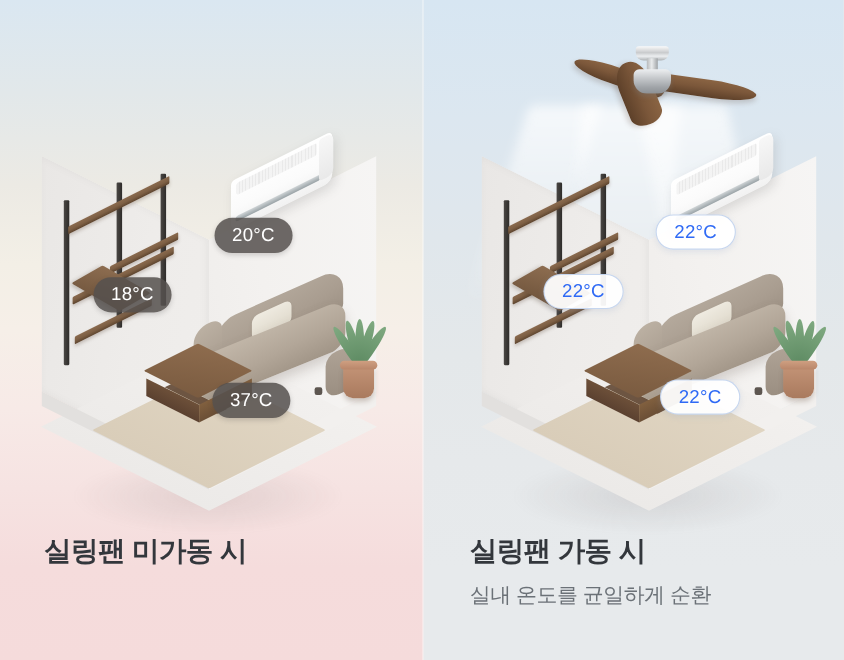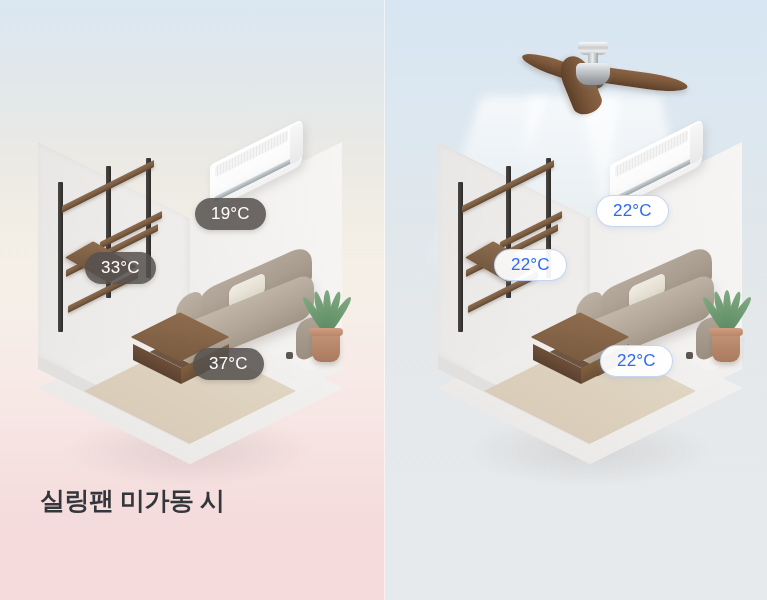--- a/index.html
+++ b/index.html
@@ -331,22 +331,22 @@
           <div class="leaf" style="transform:rotate(-16deg);"></div>
           <div class="leaf" style="transform:rotate(0deg);"></div>
           <div class="leaf" style="transform:rotate(17deg);"></div>
           <div class="leaf" style="transform:rotate(34deg);"></div>
           <div class="pot"></div>
           <div class="pot-rim"></div>
         </div>
       </div>
     </div>
 
-    <div class="badge dark" style="left:195px; top:198px;">19°C</div>
-    <div class="badge dark" style="left:85px;  top:252px;">33°C</div>
+    <div class="badge dark" style="left:195px; top:198px;">20°C</div>
+    <div class="badge dark" style="left:85px;  top:252px;">18°C</div>
     <div class="badge dark" style="left:193px; top:348px;">37°C</div>
 
     <div class="caption l">
       <div class="cap-title">실링팬 미가동 시</div>
     </div>
   </div>
 
   <div class="panel right">
 
     <div class="cone c1" style="left:67px;  top:96px;"></div>
@@ -419,17 +419,19 @@
           <div class="pot-rim"></div>
         </div>
       </div>
     </div>
 
     <div class="badge lite" style="left:211px; top:195px;">22°C</div>
     <div class="badge lite" style="left:109px; top:249px;">22°C</div>
     <div class="badge lite" style="left:215px; top:345px;">22°C</div>
 
     <div class="caption r" style="left:0; width:382px;">
+      <div class="cap-title" style="left:42px;">실링팬 가동 시</div>
+      <div class="cap-sub" style="left:42px;">실내 온도를 균일하게 순환</div>
     </div>
   </div>
 
   <div class="divider"></div>
 </div>
 
 </body></html>

